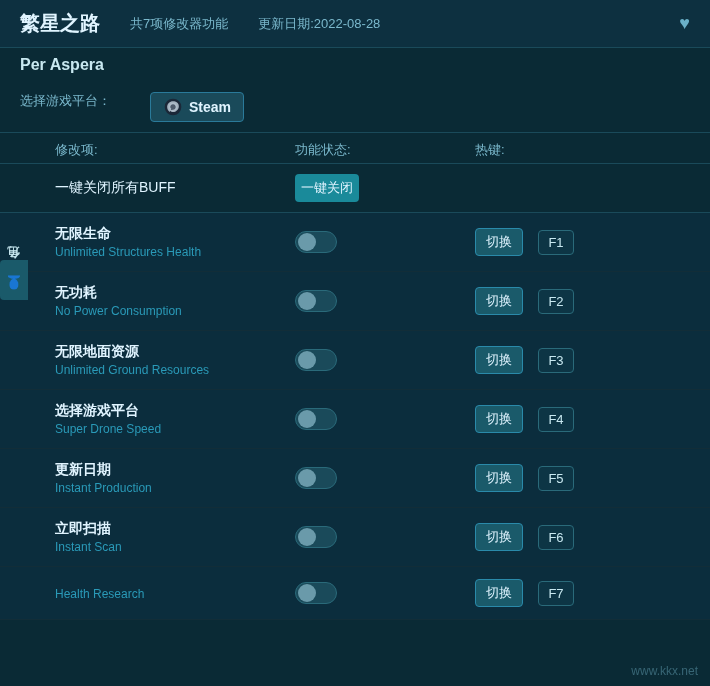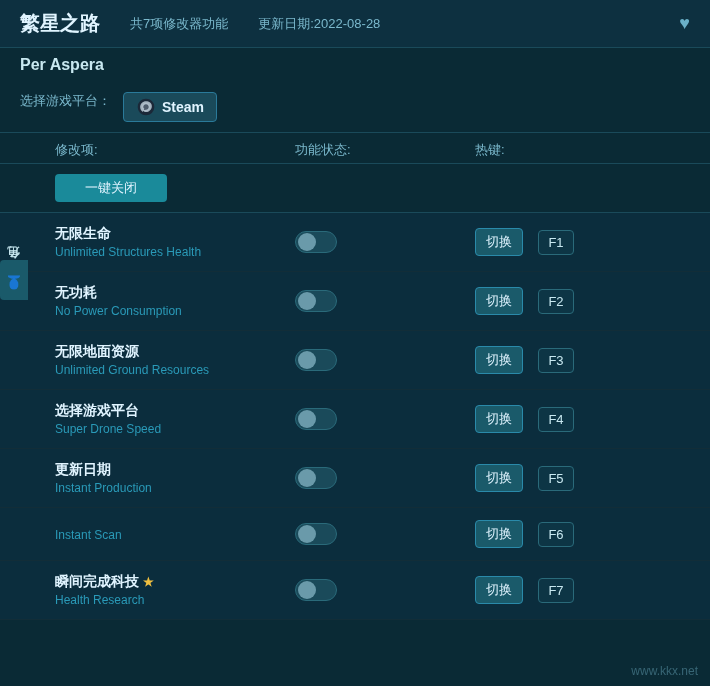--- a/index.html
+++ b/index.html
@@ -64,20 +64,21 @@
       align-items: center;
       gap: 6px;
       background: #1a4a5a;
       border: 1px solid #2a7a9a;
       border-radius: 4px;
       padding: 4px 12px;
       cursor: pointer;
       color: #e0f4ff;
       font-size: 14px;
       font-weight: bold;
+      margin-left: 27px;
     }
     .steam-icon {
       width: 20px;
       height: 20px;
       display: inline-block;
     }
 
     
     .col-headers {
       display: flex;
@@ -99,21 +100,21 @@
       border-bottom: 1px solid #1a4a5a;
       background: #0a2a35;
     }
     .oneclick-label { width: 240px; font-size: 14px; color: #e0f4ff; }
     .oneclick-btn {
       background: #1a8a9a;
       border: none;
       border-radius: 4px;
       color: #e0f4ff;
       font-size: 13px;
-      padding: 5px 30px;
+      padding: 5px 6px;
       cursor: pointer;
       font-family: inherit;
     }
 
     
     .side-tab {
       position: absolute;
       left: 0;
       top: 260px;
       background: #1a5a6a;
@@ -238,20 +239,21 @@
   </button>
 </div>
 
 <div class="col-headers">
   <div class="col-mod">修改项:</div>
   <div class="col-status">功能状态:</div>
   <div class="col-hotkey">热键:</div>
 </div>
 
 <div class="oneclick-row">
+  <div class="oneclick-label">一键关闭所有BUFF</div>
   <button class="oneclick-btn">一键关闭</button>
 </div>
 
 <div class="side-tab">
   <span>👤</span>
   <span>角色</span>
 </div>
 
 <div class="mod-list" id="mod-list-container">
 <div class="mod-row">
@@ -324,35 +326,35 @@
           <div class="toggle-knob"></div>
         </div>
       </div>
       <div class="hotkey-group">
         <button class="hotkey-main">切换</button>
         <div class="hotkey-key">F5</div>
       </div>
     </div>
     <div class="mod-row">
       <div class="mod-info">
+        <div class="mod-name-cn">立即扫描</div>
         <div class="mod-name-en">Instant Scan</div>
       </div>
       <div class="mod-toggle-area">
         <div class="toggle">
           <div class="toggle-knob"></div>
         </div>
       </div>
       <div class="hotkey-group">
         <button class="hotkey-main">切换</button>
         <div class="hotkey-key">F6</div>
       </div>
     </div>
     <div class="mod-row">
       <div class="mod-info">
-        <div class="mod-name-cn">瞬间完成科技<span class="star-badge">★</span></div>
         <div class="mod-name-en">Health Research</div>
       </div>
       <div class="mod-toggle-area">
         <div class="toggle">
           <div class="toggle-knob"></div>
         </div>
       </div>
       <div class="hotkey-group">
         <button class="hotkey-main">切换</button>
         <div class="hotkey-key">F7</div>

